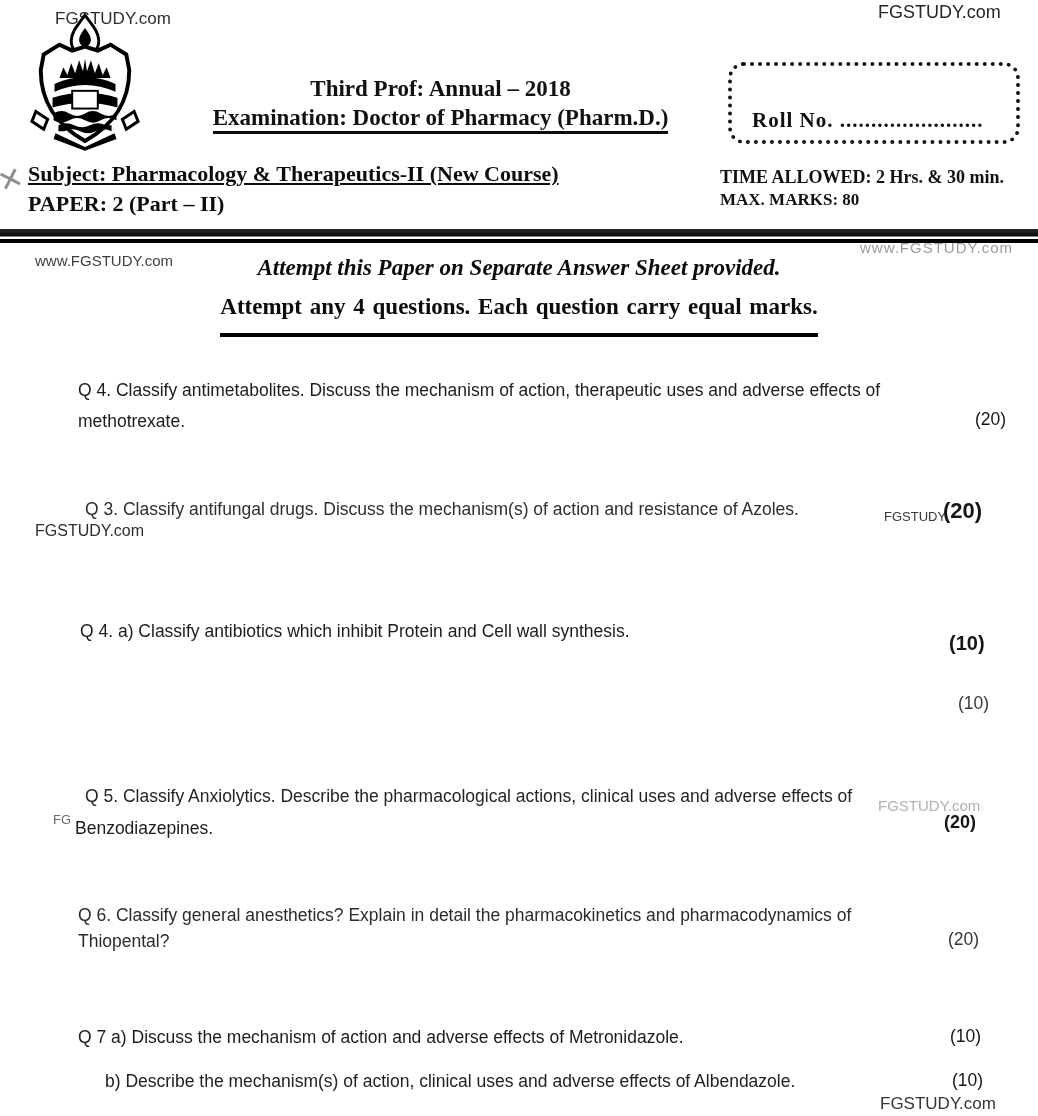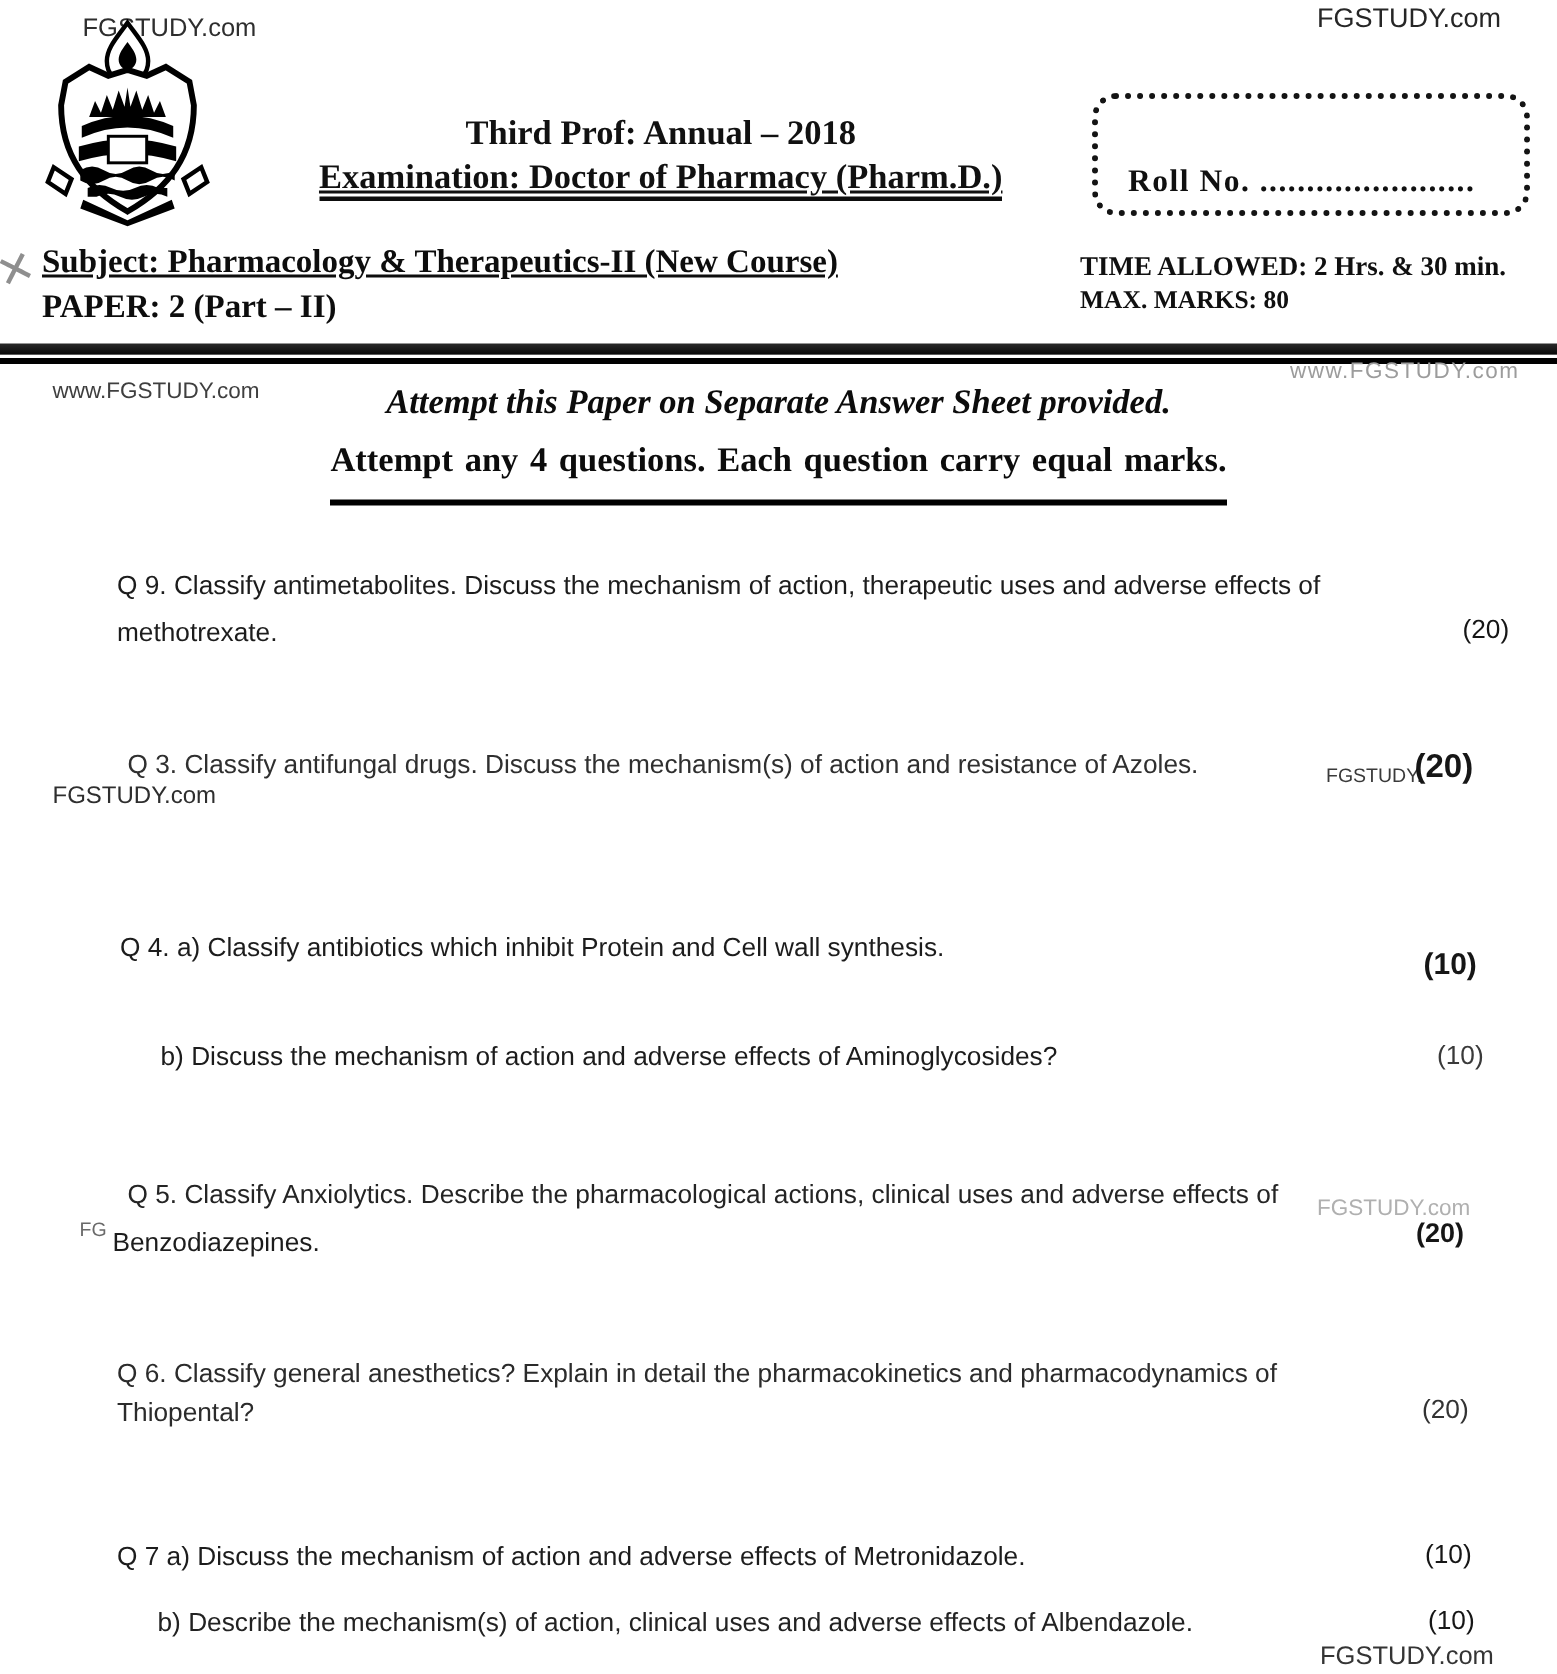--- a/index.html
+++ b/index.html
@@ -35,21 +35,21 @@
     font-size: 34px; font-weight: bold; text-align: center;
     letter-spacing: 0.5px; color: #0c0c0c;
     text-shadow: 1px 1px 0 #bdbdbd;
   }
   .session {
     left: 158px; top: 76px; width: 565px;
     font-size: 23px; font-weight: bold; text-align: center; color: #111;
   }
   .examination {
     left: 158px; top: 105px; width: 565px;
-    font-size: 23px; font-weight: bold; text-align: center; color: #111; text-decoration: underline;
+    font-size: 23px; font-weight: bold; text-align: center; color: #111;
   }
   .examination span { border-bottom: 3px solid #0d0d0d; padding-bottom: 1px; }
   .rollbox {
     left: 728px; top: 62px; width: 292px; height: 82px;
     border: 4px dotted #141414; border-radius: 16px;
   }
   .rollbox .roll-label {
     position: absolute; left: 20px; top: 42px;
     font-size: 21px; font-weight: bold; color: #101010; letter-spacing: 1px;
   }
@@ -158,32 +158,31 @@
   <div class="abs time-line">TIME ALLOWED: 2 Hrs. &amp; 30 min.</div>
   <div class="abs marks-line">MAX. MARKS: 80</div>
 
   <div class="abs divider"></div>
   <div class="abs wm wm-divright">www.FGSTUDY.com</div>
   <div class="abs wm wm-divleft">www.FGSTUDY.com</div>
 
   <div class="abs instr1">Attempt this Paper on Separate Answer Sheet provided.</div>
   <div class="abs instr2"><span>Attempt any 4 questions. Each question  carry equal marks.</span></div>
 
-  <div class="abs q q2-l1">Q 9.  Classify antimetabolites. Discuss the mechanism of action, therapeutic uses and adverse effects of</div>
+  <div class="abs q q2-l1">Q 4.  Classify antimetabolites. Discuss the mechanism of action, therapeutic uses and adverse effects of</div>
   <div class="abs q q2-l2">methotrexate.</div>
   <div class="abs marks q2-m">(20)</div>
 
   <div class="abs q q3-l1">Q 3. Classify antifungal drugs. Discuss the mechanism(s) of action and resistance of Azoles.</div>
   <div class="abs wm wm-q3inline">FGSTUDY.</div>
   <div class="abs marks q3-m">(20)</div>
   <div class="abs wm wm-q3left">FGSTUDY.com</div>
 
   <div class="abs q q4a-l1">Q 4.   a) Classify antibiotics which inhibit Protein and Cell wall synthesis.</div>
   <div class="abs marks q4a-m">(10)</div>
-  <div class="abs q q4b-l1">b) Discuss the mechanism of action and adverse effects of Aminoglycosides?</div>
   <div class="abs marks q4b-m">(10)</div>
 
   <div class="abs q q5-l1">Q 5. Classify Anxiolytics. Describe the pharmacological actions, clinical uses and adverse effects of</div>
   <div class="abs wm wm-q5right">FGSTUDY.com</div>
   <div class="abs wm wm-q5left">FG</div>
   <div class="abs q q5-l2">Benzodiazepines.</div>
   <div class="abs marks q5-m">(20)</div>
 
   <div class="abs q q6-l1">Q 6. Classify general anesthetics? Explain in detail the pharmacokinetics and pharmacodynamics of</div>
   <div class="abs q q6-l2">Thiopental?</div>

